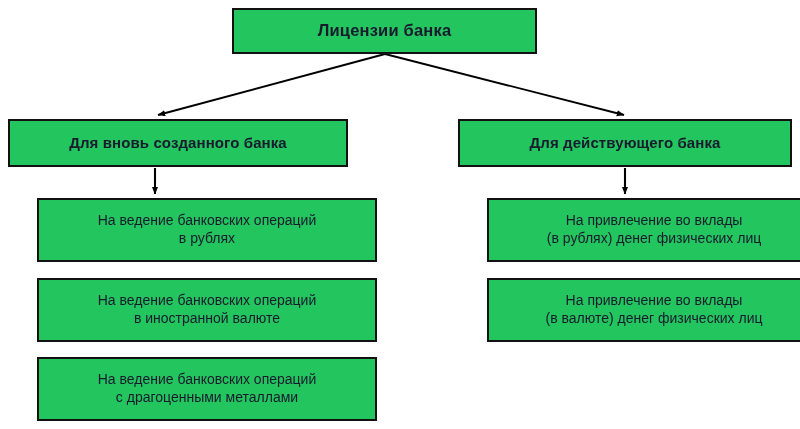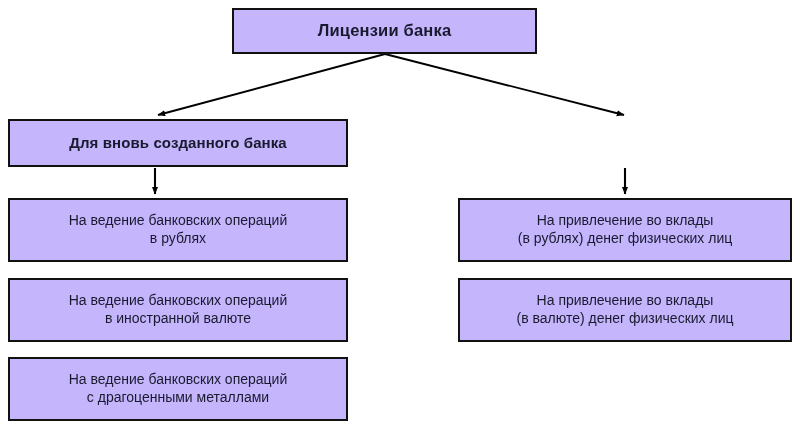--- a/index.html
+++ b/index.html
@@ -14,21 +14,21 @@
   #diagram-canvas {
     position: relative;
     width: 800px;
     height: 429px;
     background: #ffffff;
     overflow: hidden;
   }
   .node {
     position: absolute;
     box-sizing: border-box;
-    background: #c4b5fd;
+    background: #22c55e;
     border: 2px solid #111111;
     display: flex;
     align-items: center;
     justify-content: center;
     text-align: center;
     z-index: 2;
   }
   .node-text {
     display: block;
     line-height: 1.28;
@@ -58,20 +58,21 @@
     font-weight: bold;
     letter-spacing: 0.1px;
   }
   
   .node-leaf .node-text {
     font-size: 14px;
     font-weight: normal;
   }
   .node-leaf {
     height: 64px;
+    margin-left: 29px;
   }
   .col-left {
     left: 8px;
     width: 340px;
   }
   .col-right {
     left: 458px;
     width: 334px;
   }
   .row-1 { top: 198px; }
@@ -113,20 +114,23 @@
   </svg>
 
   <div class="node" id="node-root">
     <span class="node-text">Лицензии банка</span>
   </div>
 
   <div class="node node-category col-left" id="node-cat-left">
     <span class="node-text">Для вновь созданного банка</span>
   </div>
 
+  <div class="node node-category col-right" id="node-cat-right">
+    <span class="node-text">Для действующего банка</span>
+  </div>
 
   <div class="node node-leaf col-left row-1" id="node-l1">
     <span class="node-text">На ведение банковских операций
 в рублях</span>
   </div>
   <div class="node node-leaf col-left row-2" id="node-l2">
     <span class="node-text">На ведение банковских операций
 в иностранной валюте</span>
   </div>
   <div class="node node-leaf col-left row-3" id="node-l3">

